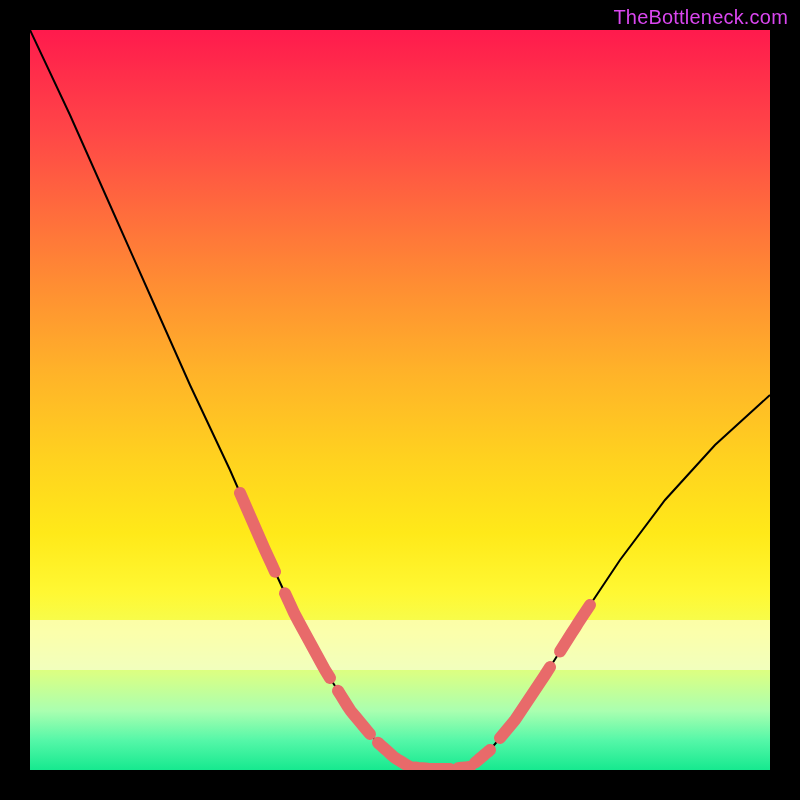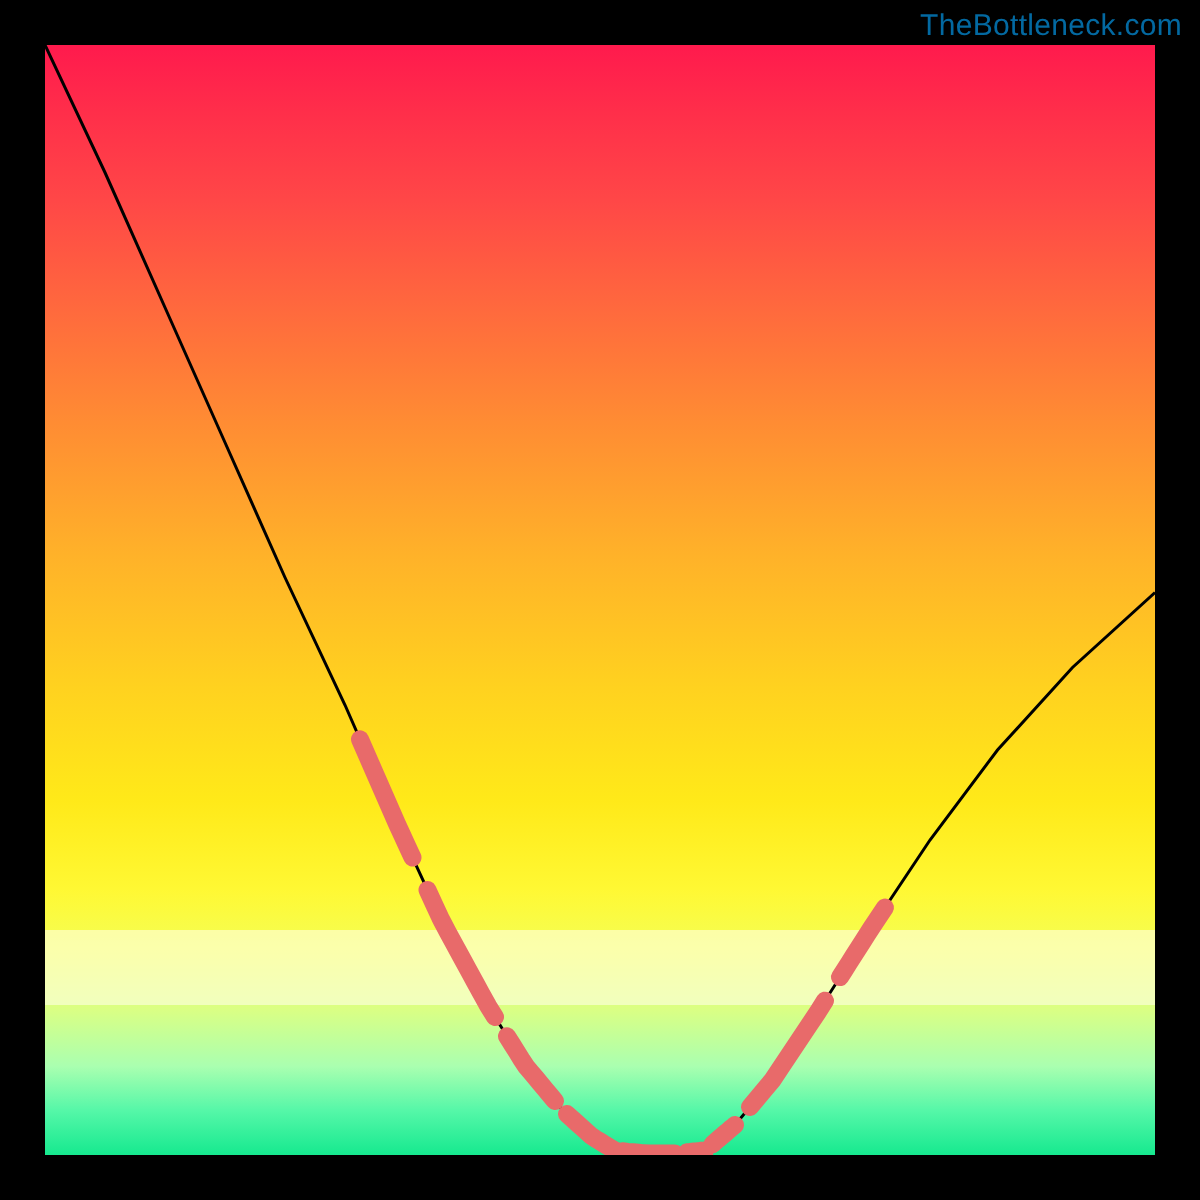--- a/index.html
+++ b/index.html
@@ -48,21 +48,21 @@
   
   .band {
     position: absolute;
     left: 0; right: 0;
     background: rgba(255,255,230,0.6);
   }
   .watermark {
     position: absolute;
     top: 6px;
     right: 12px;
-    color: #0369a1;
+    color: #d946ef;
     font-size: 20px;
     font-weight: 500;
     letter-spacing: 0.2px;
     user-select: none;
   }
   svg.curves {
     position: absolute;
     left: 0; top: 0;
     width: 100%; height: 100%;
   }

